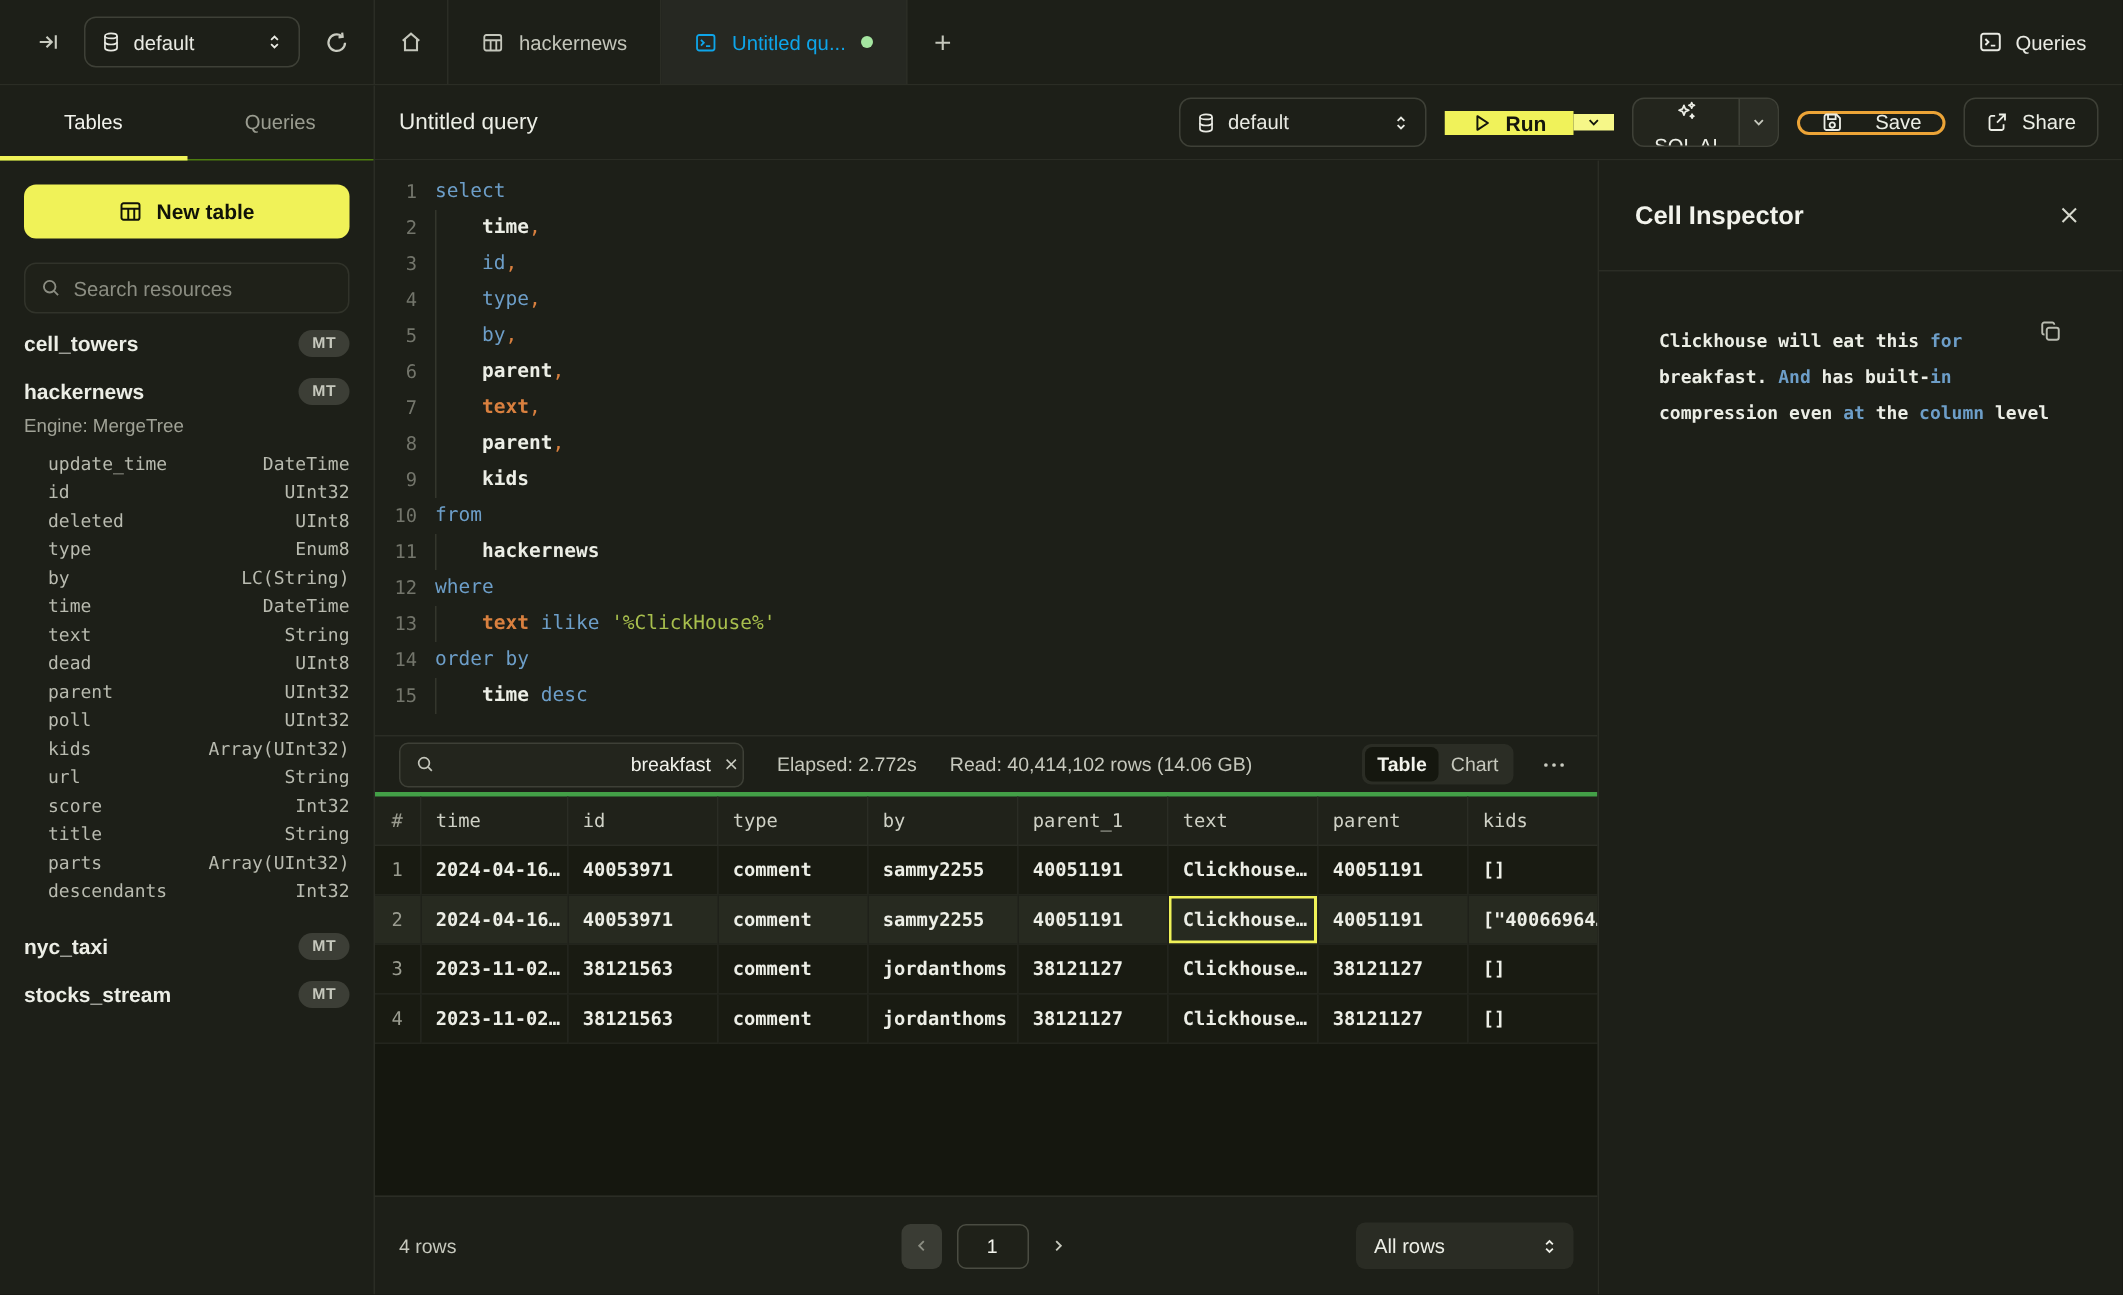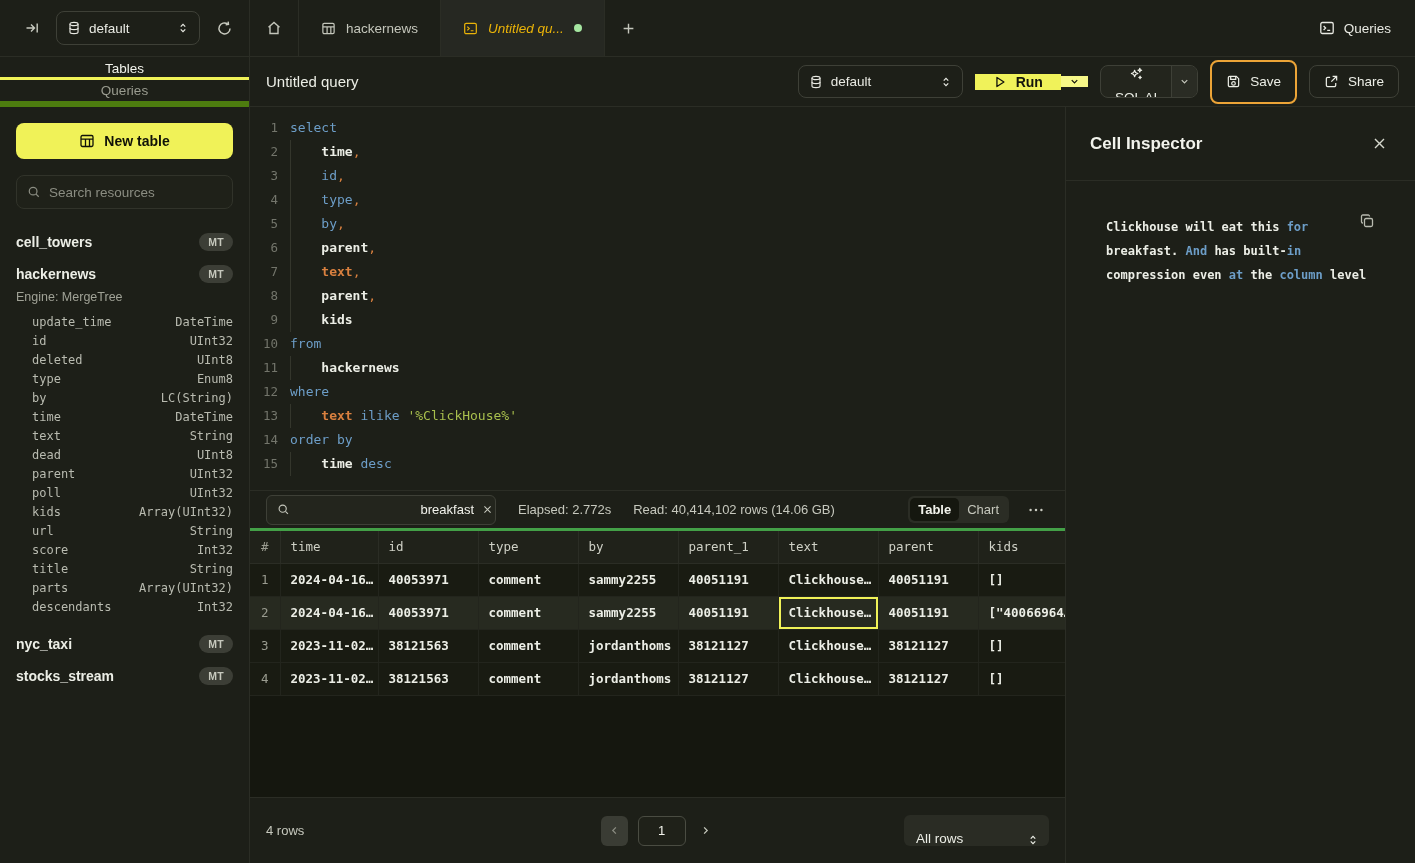--- a/index.html
+++ b/index.html
@@ -14,36 +14,36 @@
 
   
   .topbar { height:57px; background:#1d1f18; border-bottom:1px solid #2b2d25; display:flex; align-items:stretch; }
   .topbar-left { width:250px; min-width:250px; display:flex; align-items:center; padding:0 12px 0 20px; border-right:1px solid #2b2d25; gap:12px; }
   .icon-btn { background:none; border:none; color:#c9cbc0; cursor:pointer; display:flex; align-items:center; justify-content:center; padding:4px; }
   .db-select { display:flex; align-items:center; gap:8px; height:34px; padding:0 10px; border:1px solid #3e4037; border-radius:8px; color:#e9eae3; background:transparent; cursor:pointer; flex:1; }
   .db-select .lbl { flex:1; text-align:left; font-size:13.5px; }
   .tabs { display:flex; align-items:stretch; flex:1; }
   .tab { display:flex; align-items:center; gap:10px; padding:0 22px; color:#c4c6bb; border-right:1px solid #2b2d25; cursor:pointer; font-size:13.5px; background:transparent; border-top:none; border-bottom:none; border-left:none; }
   .tab.icon-only { padding:0 16px; }
-  .tab.active { background:#262822; color:#eab308;font-style:italic; }
+  .tab.active { background:#262822; color:#0ea5e9; }
   .dot { width:8px; height:8px; border-radius:50%; background:#a5e6a1; }
   .topbar-right { display:flex; align-items:center; padding-right:24px; }
   .queries-btn { display:flex; align-items:center; gap:9px; color:#e9eae3; background:none; border:none; font-size:13.5px; cursor:pointer; }
 
   
   .main { display:flex; height:806px; }
 
   
   .sidebar { width:250px; min-width:250px; background:#1d1f18; border-right:1px solid #2b2d25; display:flex; flex-direction:column; }
-  .side-tabs { height:50px; display:flex; border-bottom:6px solid #4d7c0f;flex-direction:column; }
+  .side-tabs { height:50px; display:flex; border-bottom:1px solid #4d7c0f; }
   .side-tab { flex:1; display:flex; align-items:center; justify-content:center; color:#9a9c90; font-size:13.5px; cursor:pointer; position:relative; background:none; border:none; }
   .side-tab.active { color:#f2f3ec; }
   .side-tab.active::after { content:""; position:absolute; left:0; right:0; bottom:-1px; height:3px; background:#f0f258; }
   .new-table { margin:16px 16px 6px; height:36px; border-radius:8px; background:#f0f258; color:#101208; font-size:14px; font-weight:600; display:flex; align-items:center; justify-content:center; gap:9px; border:none; cursor:pointer; }
-  .search-box { margin:10px 16px 17px; height:34px; border:1px solid #31332a; background:#1f2119; border-radius:8px; display:flex; align-items:center; gap:8px; padding:13px 10px; color:#8b8d82; }
+  .search-box { margin:10px 16px 4px; height:34px; border:1px solid #31332a; background:#1f2119; border-radius:8px; display:flex; align-items:center; gap:8px; padding:13px 10px; color:#8b8d82; }
   .search-box input { background:transparent; border:none; outline:none; color:#e9eae3; font-size:13.5px; width:100%; font-family:"Liberation Sans", sans-serif; }
   .search-box input::placeholder { color:#8b8d82; }
   .side-scroll { flex:1; overflow:hidden; padding-bottom:10px; }
   .sec-label { color:#b3b5aa; font-size:13px; padding:14px 16px 6px; }
   .tbl-row { display:flex; align-items:center; justify-content:space-between; padding:7px 16px; cursor:pointer; }
   .tbl-name { font-size:14px; font-weight:600; color:#eceee6; }
   .mt-badge { background:#3c3e36; color:#c6c8bd; font-size:10.5px; font-weight:600; border-radius:9px; padding:3px 9px; letter-spacing:.3px; }
   .engine-line { color:#a0a296; font-size:12.5px; padding:0 16px 8px; }
   .schema-field { display:flex; justify-content:space-between; padding:2.5px 16px 2.5px 32px; font-size:12px; color:#b9bbb0; }
   .schema-gap { height:12px; }
@@ -54,21 +54,21 @@
   .q-title { font-size:15px; color:#eceee6; }
   .qt-right { margin-left:auto; display:flex; align-items:center; gap:12px; }
   .select-ctl { display:flex; align-items:center; gap:8px; height:33px; padding:0 10px; border:1px solid #3e4037; border-radius:8px; background:transparent; color:#e9eae3; cursor:pointer; width:165px; }
   .select-ctl .lbl { flex:1; text-align:left; font-size:13.5px; }
   .run-split { display:flex; height:51px; border-radius:8px; overflow:hidden; cursor:pointer;align-items:center; }
   .run-main { background:#f0f25a; color:#14150c; display:flex; align-items:center; gap:9px; padding:0 18px; border:none; font-size:14px; font-weight:600; cursor:pointer; }
   .run-caret { background:#f6f788; border:none; width:27px; display:flex; align-items:center; justify-content:center; color:#14150c; cursor:pointer; }
   .ai-split { display:flex; height:33px; border:1px solid #3e4037; border-radius:8px; overflow:hidden; background:#23251d; }
   .ai-main { display:flex; align-items:center; gap:9px; padding:0 14px; color:#eceee6; background:transparent; border:none; font-size:13.5px; cursor:pointer;flex-direction:column; }
   .ai-caret { border:none; border-left:1px solid #3e4037; width:26px; background:#2a2c24; color:#c4c6bb; display:flex; align-items:center; justify-content:center; cursor:pointer; }
-  .save-btn { height:44px; border:2px solid #eca437; border-radius:8px; background:transparent; color:#eceee6; display:flex; align-items:center; gap:9px; padding:0 14px; font-size:13.5px; cursor:pointer; }
+  .save-btn { height:16px; border:2px solid #eca437; border-radius:8px; background:transparent; color:#eceee6; display:flex; align-items:center; gap:21px; padding:0 14px; font-size:13.5px; cursor:pointer; }
   .share-btn { height:33px; border:1px solid #3e4037; border-radius:8px; background:transparent; color:#eceee6; display:flex; align-items:center; gap:9px; padding:0 14px; font-size:13.5px; cursor:pointer; }
 
   .workspace { flex:1; display:flex; min-height:0; }
   .center { width:815px; min-width:815px; display:flex; flex-direction:column; background:#1d1f18; }
 
   
   .editor { height:383px; min-height:383px; padding-top:9px; overflow:hidden; background:#1d1f18; }
   .ed-line { display:flex; height:24px; line-height:24px; font-family:"DejaVu Sans Mono", monospace; font-size:13px; }
   .ed-line .ln { width:28px; min-width:28px; text-align:right; color:#73756b; padding-right:0; font-size:12.5px; }
   .ed-line .code { padding-left:12px; white-space:pre; position:relative; flex:1; }
@@ -97,21 +97,21 @@
   .grid tr.sel-row td { background:#272a20; }
   .grid td.sel-cell { box-shadow:inset 0 0 0 2px #f0f258; }
   .res-filler { flex:1; background:#15170f; }
 
   .res-footer { height:66px; min-height:66px; background:#1d1f18; border-top:1px solid #2b2d25; display:flex; align-items:center; padding:0 16px; position:relative; }
   .rowcount { color:#c6c8bd; font-size:13px; }
   .pager { position:absolute; left:50%; transform:translateX(-50%); display:flex; align-items:center; gap:10px; }
   .pg-prev { width:27px; height:30px; background:#3a3c34; border:none; border-radius:6px; color:#8b8d82; display:flex; align-items:center; justify-content:center; cursor:default; }
   .pg-input { width:48px; height:30px; background:#1f2119; border:1px solid #4a4c42; border-radius:6px; color:#f2f3ec; text-align:center; font-size:13px; font-family:"Liberation Sans", sans-serif; }
   .pg-next { background:none; border:none; color:#c6c8bd; display:flex; align-items:center; cursor:pointer; padding:4px; }
-  .pagesize { margin-left:auto; width:145px; height:31px; background:#2a2c24; border:none; border-radius:6px; color:#eceee6; display:flex; align-items:flex-end; padding:0 10px 0 12px; gap:8px; font-size:13.5px; cursor:pointer; }
+  .pagesize { margin-left:auto; width:145px; height:31px; background:#2a2c24; border:none; border-radius:6px; color:#eceee6; display:flex; align-items:center; padding:0 10px 0 12px; gap:8px; font-size:13.5px; cursor:pointer; }
   .pagesize .lbl { flex:1; text-align:left; }
 
   
   .inspector { flex:1; background:#1d1f18; border-left:1px solid #2b2d25; display:flex; flex-direction:column; }
   .insp-head { height:74px; min-height:74px; display:flex; align-items:center; padding:0 24px; border-bottom:1px solid #2b2d25; }
   .insp-title { font-size:17px; font-weight:700; color:#f2f3ec; }
   .insp-close { margin-left:auto; background:none; border:none; color:#d6d8cd; cursor:pointer; display:flex; padding:4px; }
   .insp-body { position:relative; padding:34px 24px 0 40px; }
   .insp-text { width:272px; font-family:"DejaVu Sans Mono", monospace; font-size:12px; line-height:24px; color:#eceee6; font-weight:700; }
   .insp-text .tk-kw { font-weight:700; }

